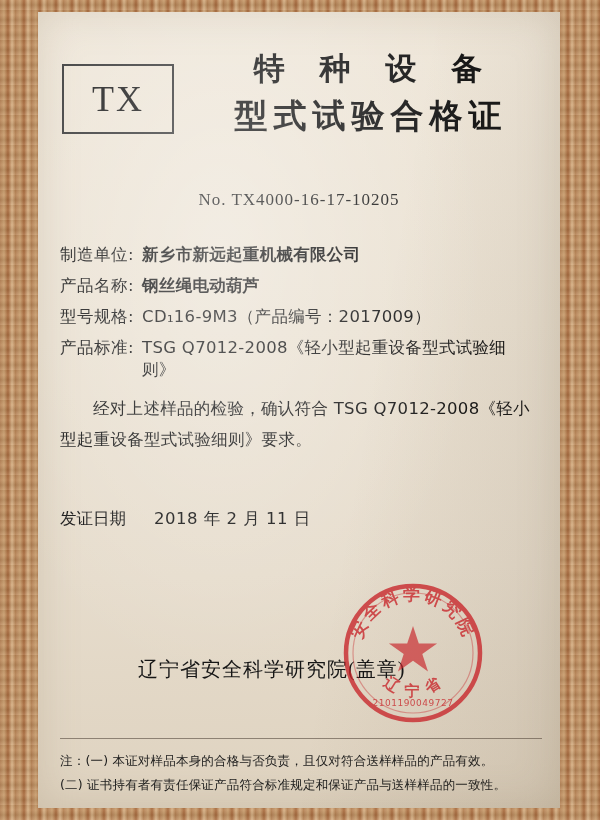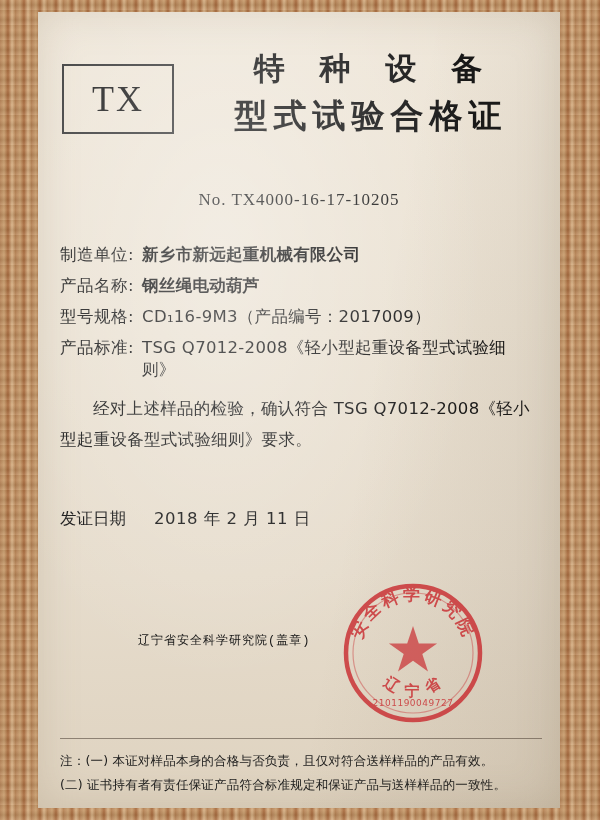--- a/index.html
+++ b/index.html
@@ -177,23 +177,23 @@
   }
   .issue-date {
     margin-left: 28px;
     letter-spacing: 0.5px;
   }
 
   
   .authority {
     position: absolute;
     left: 100px;
-    top: 620px;
-    font-family: Liberation Mono, monospace;
-    font-size: 12px;
+    top: 644px;
+    font-family: Liberation Serif, serif;
+    font-size: 20px;
     letter-spacing: 1px;
     color: #161616;
     z-index: 3;
   }
 
   .stamp {
     position: absolute;
     left: 300px;
     top: 566px;
     width: 150px;

